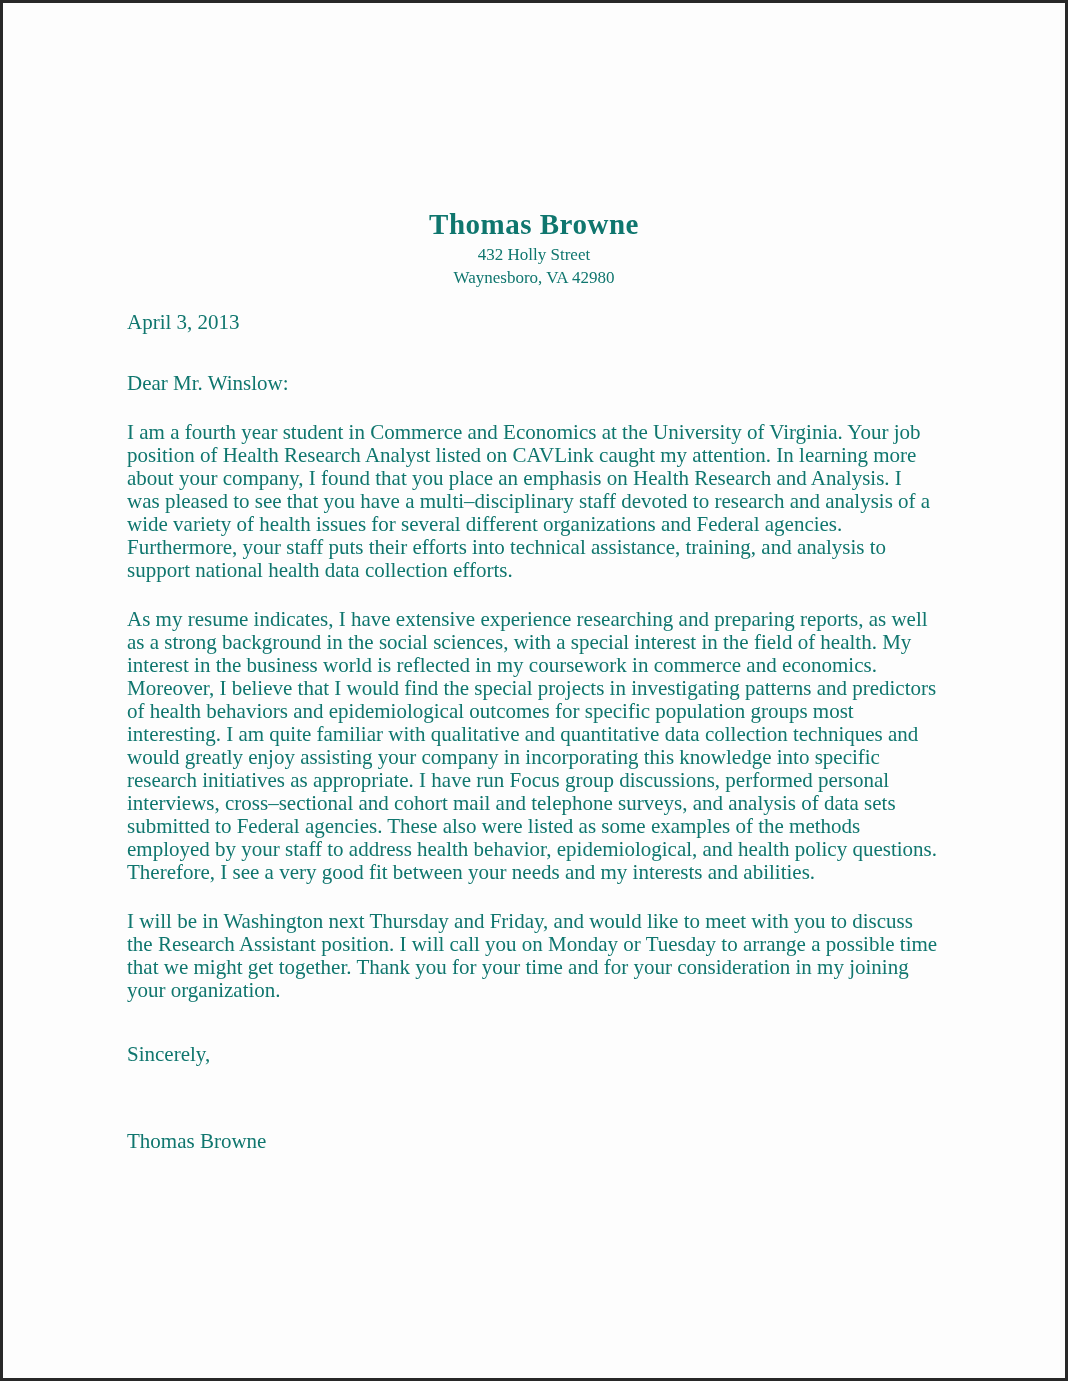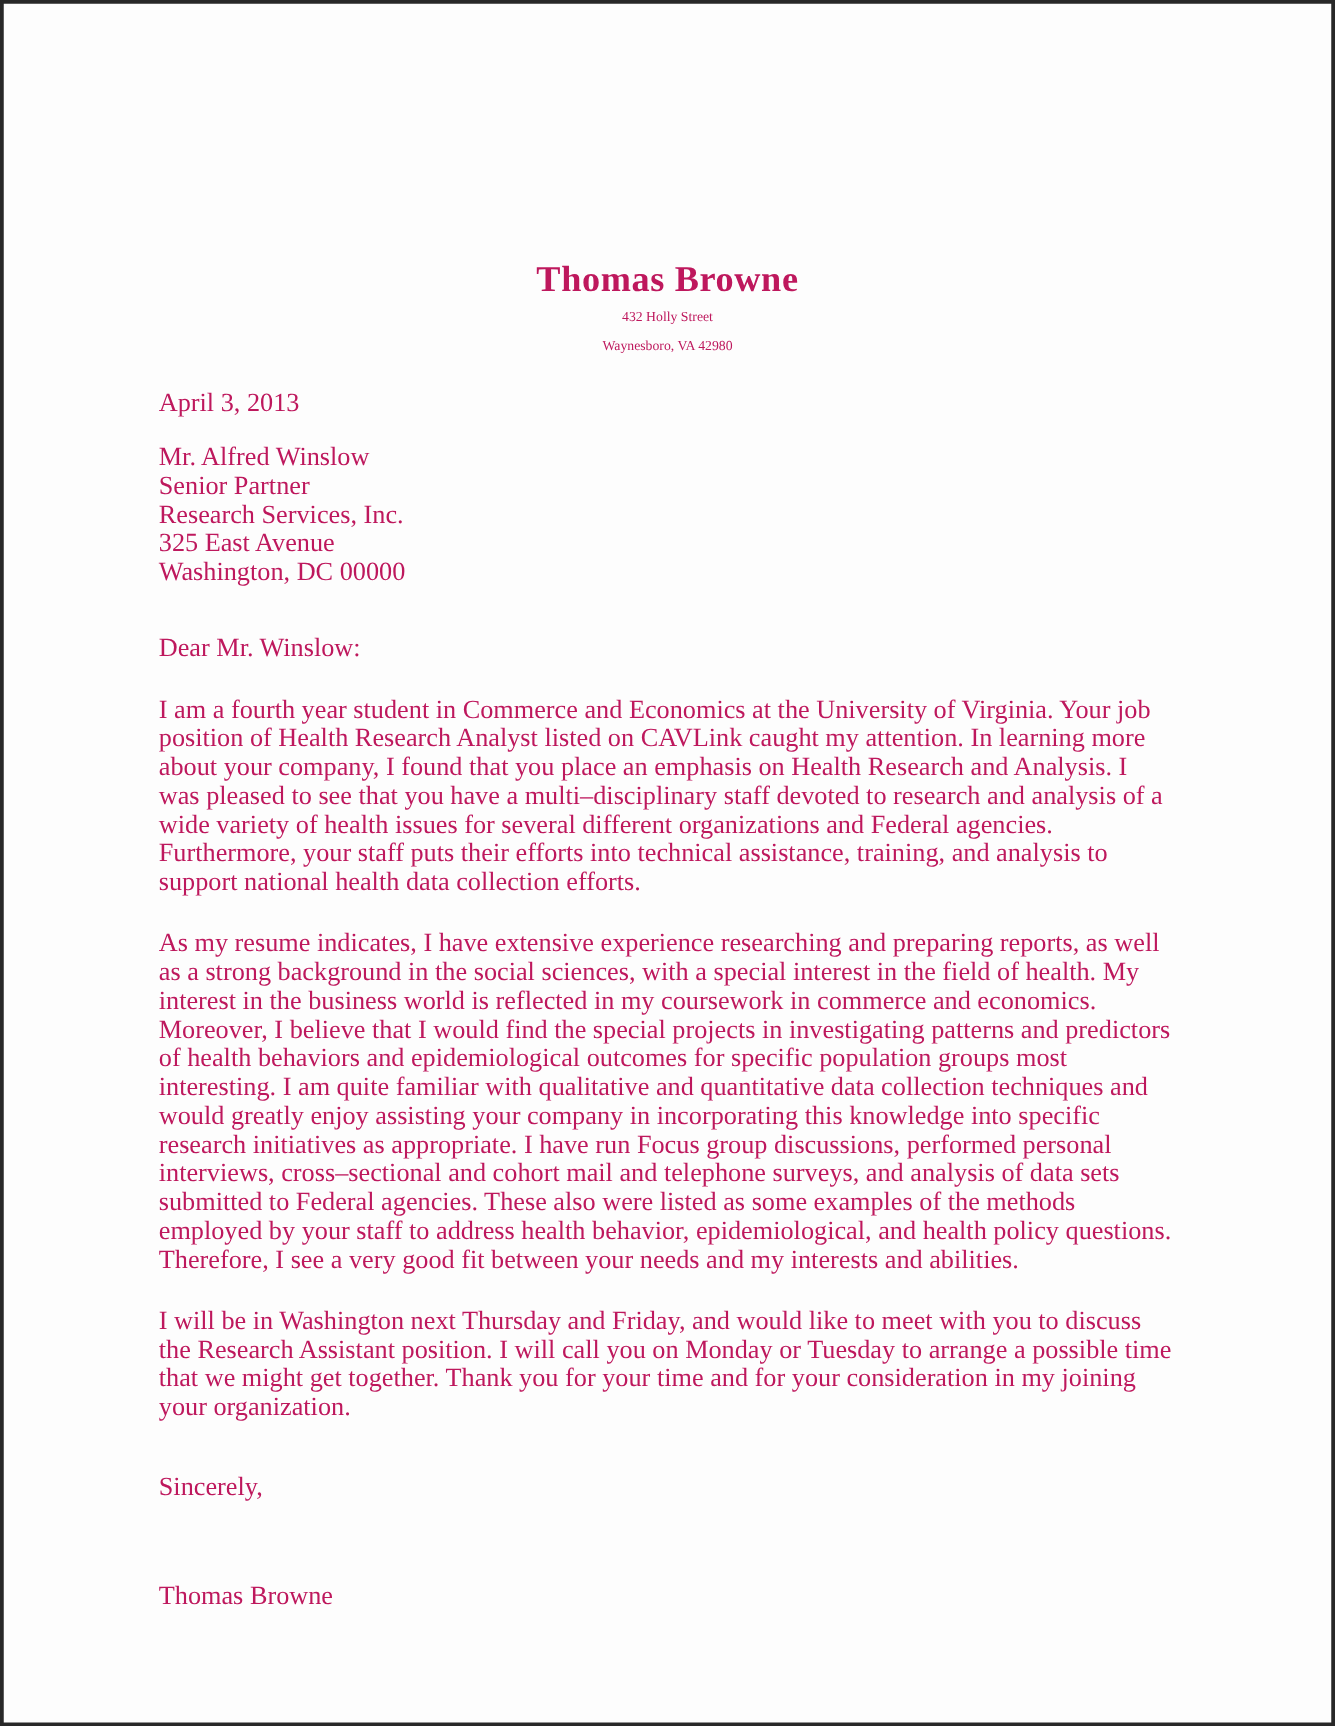--- a/index.html
+++ b/index.html
@@ -7,36 +7,36 @@
     padding: 0;
     background: #ffffff;
   }
   .page {
     position: relative;
     width: 1068px;
     height: 1381px;
     box-sizing: border-box;
     background: #fdfdfd;
     border: 3px solid #282828;
-    color: #be185d;
+    color: #0f766e;
     font-family: "Liberation Serif", "DejaVu Serif", serif;
     overflow: hidden;
   }
   .letterhead {
     padding-top: 203px;
     text-align: center;
   }
   .sender-name {
     font-size: 29px;
     font-weight: bold;
     line-height: 37px;
     letter-spacing: 0.5px;
   }
   .sender-address {
-    font-size: 11px;
+    font-size: 17px;
     line-height: 23px;
   }
   .body-area {
     padding-left: 124px;
     padding-right: 126px;
     font-size: 21px;
     line-height: 23px;
   }
   .date-line {
     margin-top: 22px;
@@ -66,27 +66,20 @@
   <div class="letterhead">
     <div class="sender-name">Thomas Browne</div>
     <div class="sender-address">432 Holly Street</div>
     <div class="sender-address">Waynesboro, VA 42980</div>
   </div>
 
   <div class="body-area">
 
     <div class="date-line">April 3, 2013</div>
 
-    <div class="recipient-block">
-      <div>Mr. Alfred Winslow</div>
-      <div>Senior Partner</div>
-      <div>Research Services, Inc.</div>
-      <div>325 East Avenue</div>
-      <div>Washington, DC 00000</div>
-    </div>
 
     <div class="salutation">Dear Mr. Winslow:</div>
 
     <div class="para">I am a fourth year student in Commerce and Economics at the University of Virginia. Your job position of Health Research Analyst listed on CAVLink caught my attention. In learning more about your company, I found that you place an emphasis on Health Research and Analysis. I was pleased to see that you have a multi–disciplinary staff devoted to research and analysis of a wide variety of health issues for several different organizations and Federal agencies. Furthermore, your staff puts their efforts into technical assistance, training, and analysis to support national health data collection efforts.</div>
 
     <div class="para">As my resume indicates, I have extensive experience researching and preparing reports, as well as a strong background in the social sciences, with a special interest in the field of health. My interest in the business world is reflected in my coursework in commerce and economics. Moreover, I believe that I would find the special projects in investigating patterns and predictors of health behaviors and epidemiological outcomes for specific population groups most interesting. I am quite familiar with qualitative and quantitative data collection techniques and would greatly enjoy assisting your company in incorporating this knowledge into specific research initiatives as appropriate. I have run Focus group discussions, performed personal interviews, cross–sectional and cohort mail and telephone surveys, and analysis of data sets submitted to Federal agencies. These also were listed as some examples of the methods employed by your staff to address health behavior, epidemiological, and health policy questions. Therefore, I see a very good fit between your needs and my interests and abilities.</div>
 
     <div class="para">I will be in Washington next Thursday and Friday, and would like to meet with you to discuss the Research Assistant position.  I will call you on Monday or Tuesday to arrange a possible time that we might get together.  Thank you for your time and for your consideration in my joining your organization.</div>
 
     <div class="closing">Sincerely,</div>

